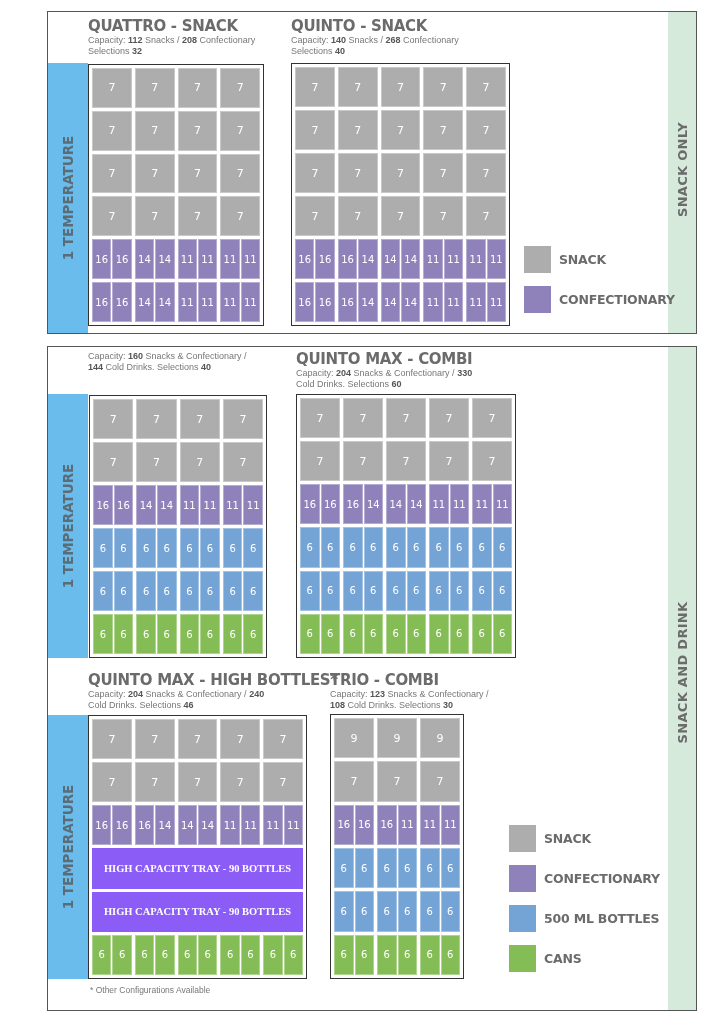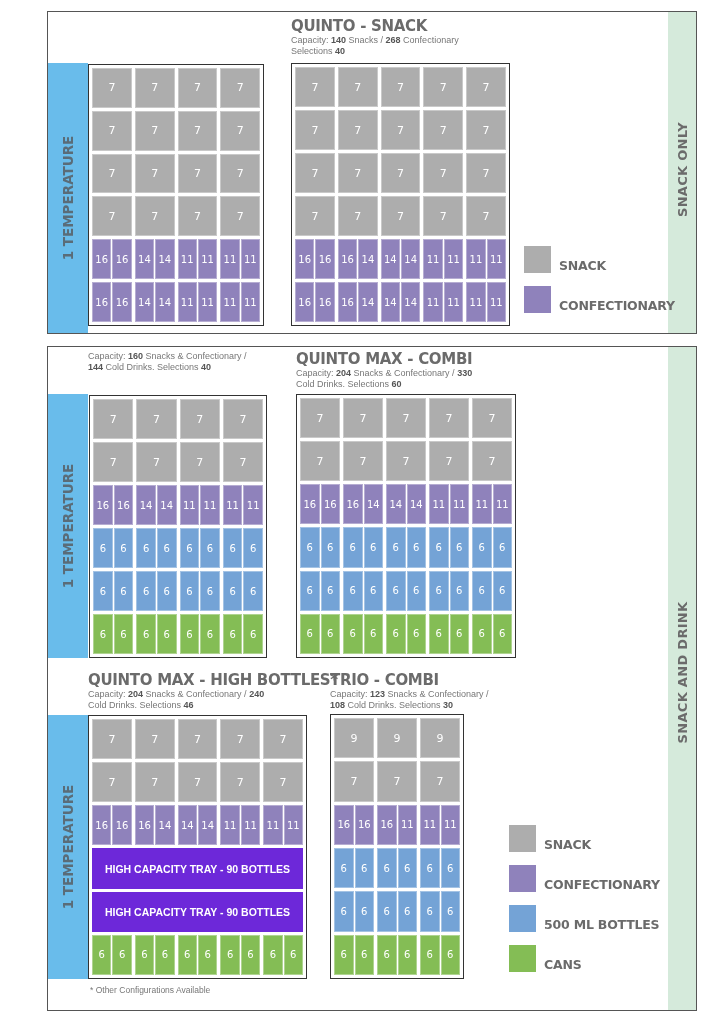--- a/index.html
+++ b/index.html
@@ -18,38 +18,43 @@
   .frame{position:absolute;border:1.5px solid #333;background:#fff;box-sizing:border-box;padding:3px;}
   .row{display:flex;gap:3px;margin-bottom:3px;}
   .row:last-child{margin-bottom:0;}
   .cell{flex:1;display:flex;align-items:center;justify-content:center;color:#fff;font-family:"DejaVu Sans",sans-serif;font-size:11px;box-sizing:border-box;border:1px solid rgba(255,255,255,0.35);}
   .cell.narrow{font-size:10px;}
   .pair{display:flex;gap:1px;flex:1;}
   .snack{background:#adadad;}
   .conf{background:#8f82bb;}
   .bottle{background:#74a3d6;}
   .can{background:#84bd55;}
-  .tray{flex:1;background:#6d28d9;color:#fff;display:flex;align-items:center;justify-content:center;font-family:Liberation Sans, sans-serif;font-weight:bold;font-size:10.5px;}
+  .tray{flex:1;background:#8b5cf6;color:#fff;display:flex;align-items:center;justify-content:center;font-family:Liberation Serif, serif;font-weight:bold;font-size:10.5px;}
   .legend{position:absolute;}
-  .legend-item{display:flex;align-items:flex-end;height:27px;margin-bottom:13px;}
+  .legend-item{display:flex;align-items:center;height:27px;margin-bottom:13px;}
   .legend-swatch{width:27px;height:27px;margin-right:8px;}
   .legend-label{font-family:"DejaVu Sans",sans-serif;font-weight:bold;font-size:12.5px;color:#6b6b6b;letter-spacing:-0.2px;}
   .footnote{position:absolute;left:42px;top:638px;font-size:8.5px;color:#777;}
 </style>
 </head>
 <body>
 
 <div class="section" id="sec1">
   <div class="side-strip">
     <div class="side-label" style="top:150px;transform:translateX(-50%) rotate(-90deg);">SNACK ONLY</div>
   </div>
   <div class="temp-strip" style="top:51px;height:270px;">
     <div class="temp-label">1 TEMPERATURE</div>
   </div>
 
+  <div class="machine" style="left:40px;top:6px;">
+    <div class="m-title">QUATTRO - SNACK</div>
+    <div class="m-cap"><span>Capacity: </span><b>112</b><span> Snacks / </span><b>208</b><span> Confectionary</span></div>
+    <div class="m-cap"><span>Selections </span><b>32</b></div>
+  </div>
   <div class="frame grid" style="left:40px;top:52px;width:176px;height:262px;">
       <div class="row" style="height: 39.8333px;">
         <div class="cell snack">7</div>
         <div class="cell snack">7</div>
         <div class="cell snack">7</div>
         <div class="cell snack">7</div>
       </div>
       <div class="row" style="height: 39.8333px;">
         <div class="cell snack">7</div>
         <div class="cell snack">7</div>

